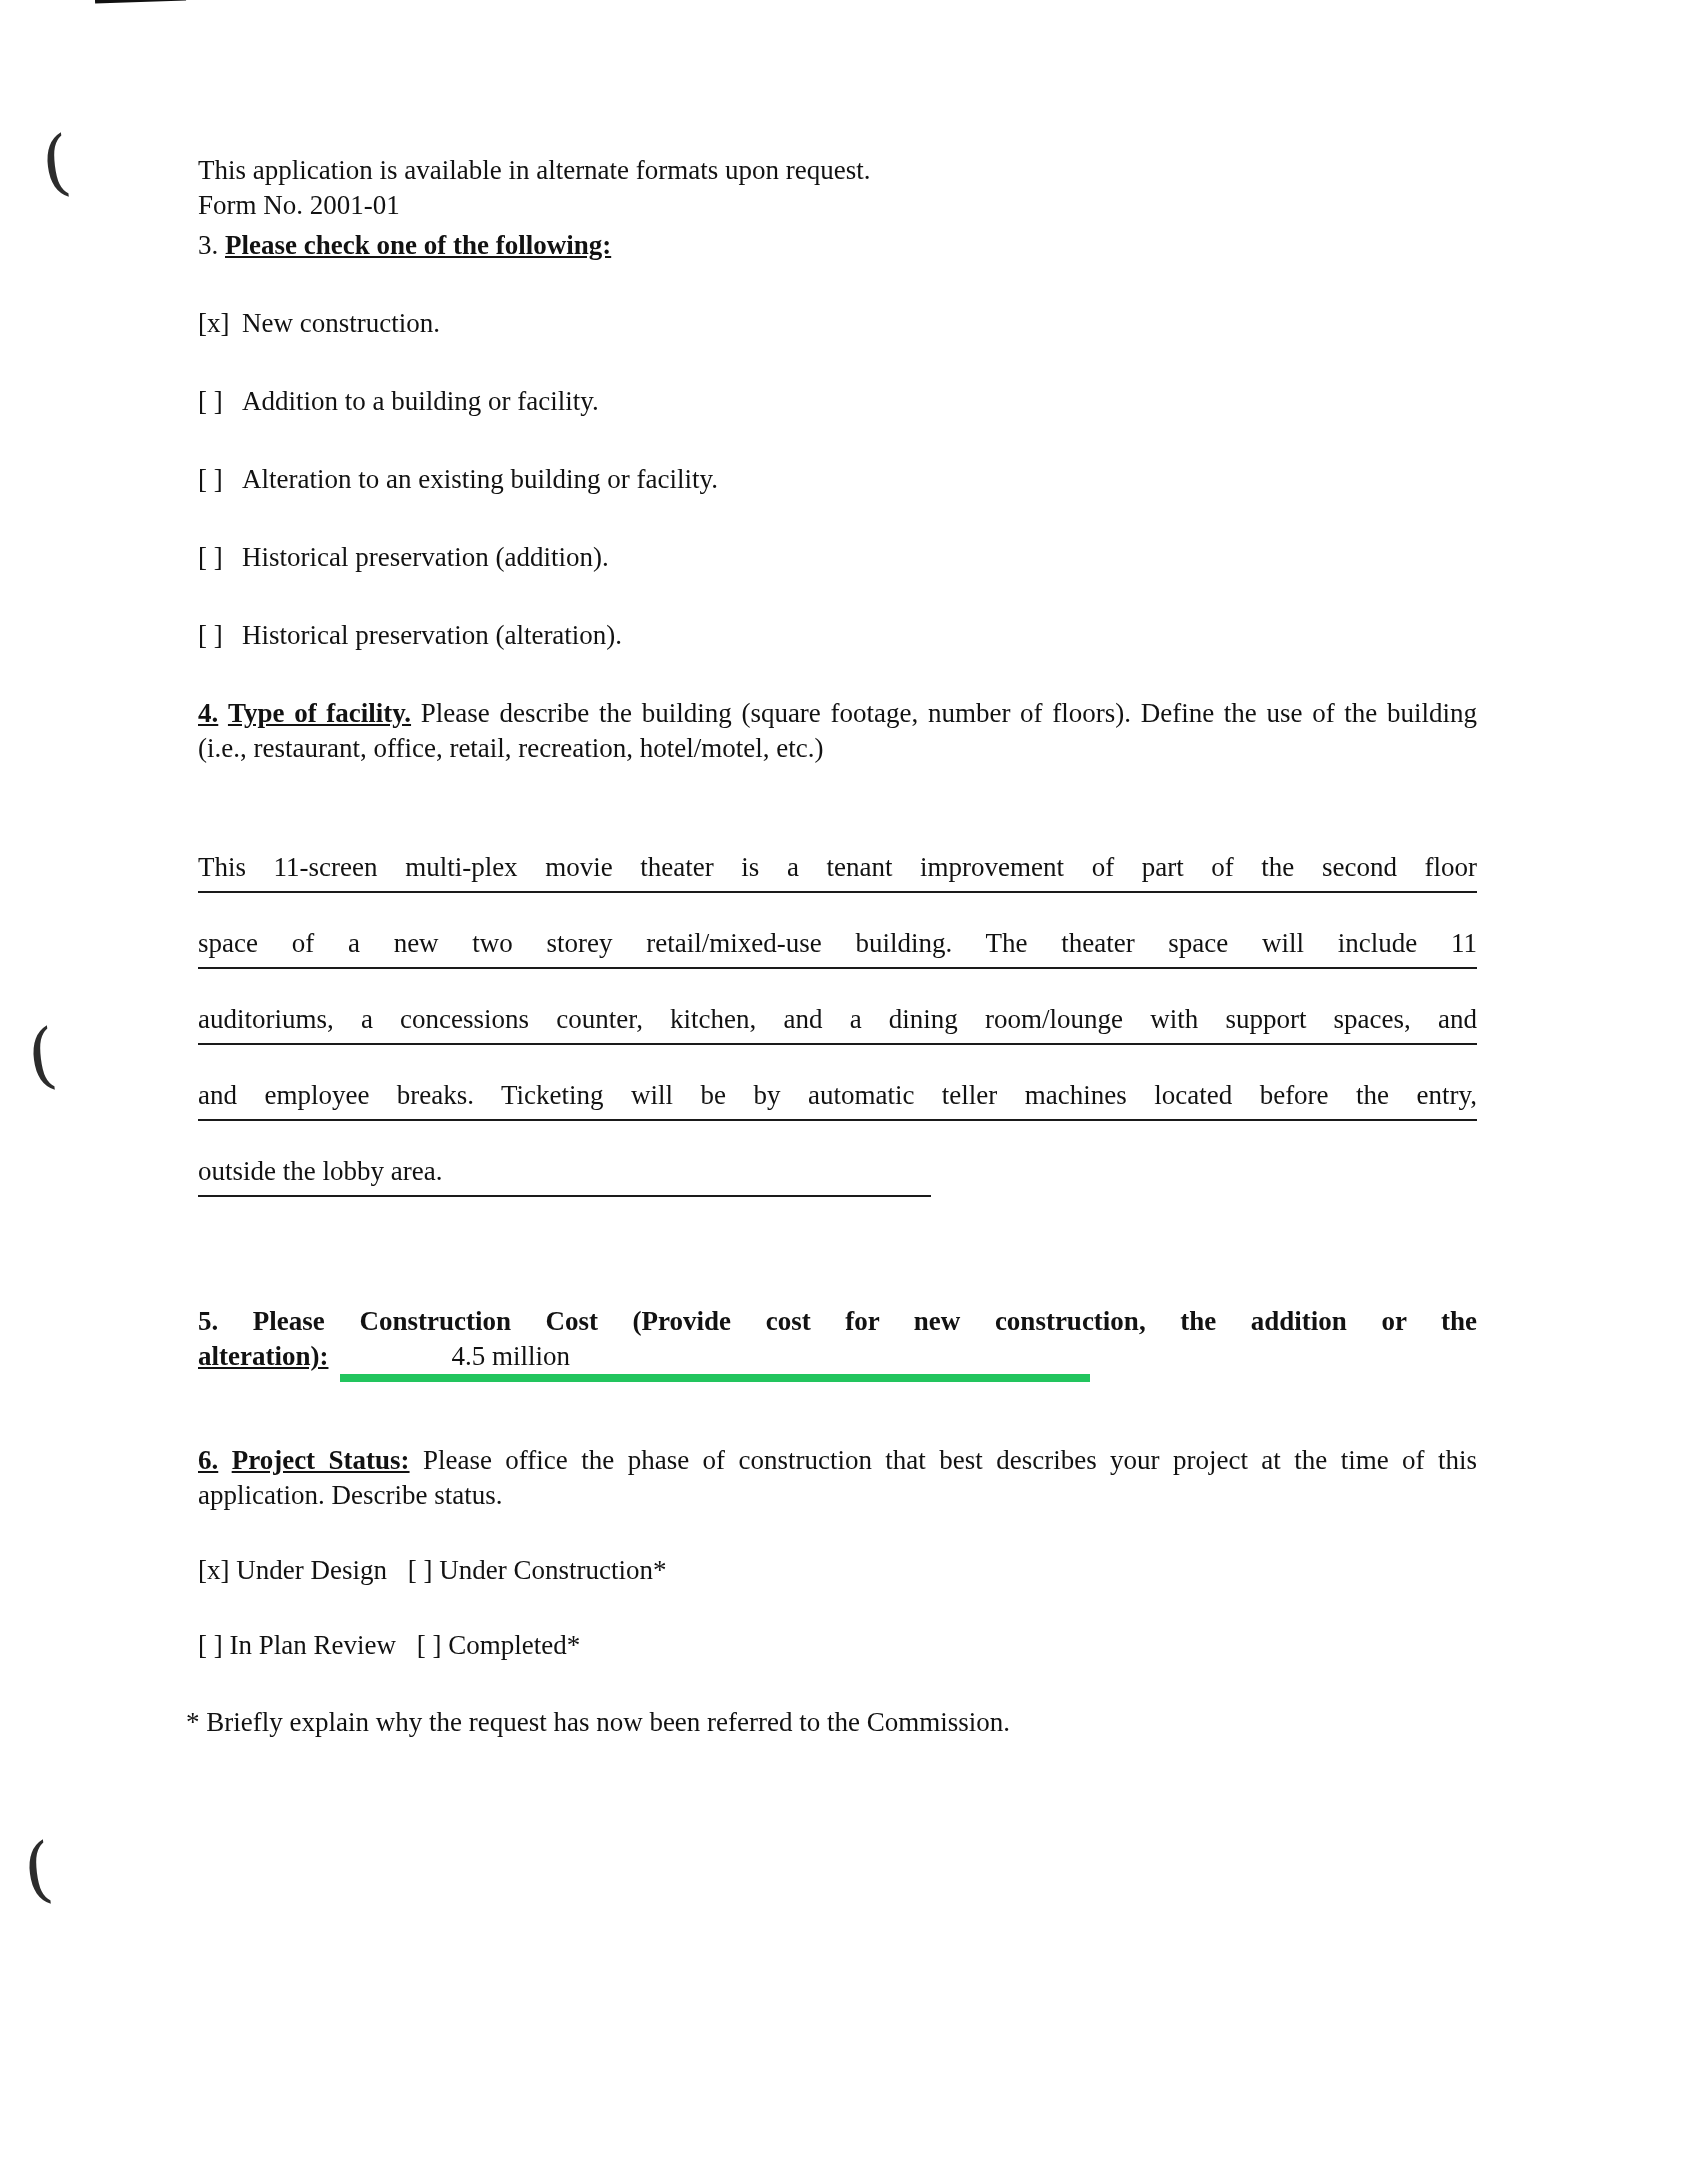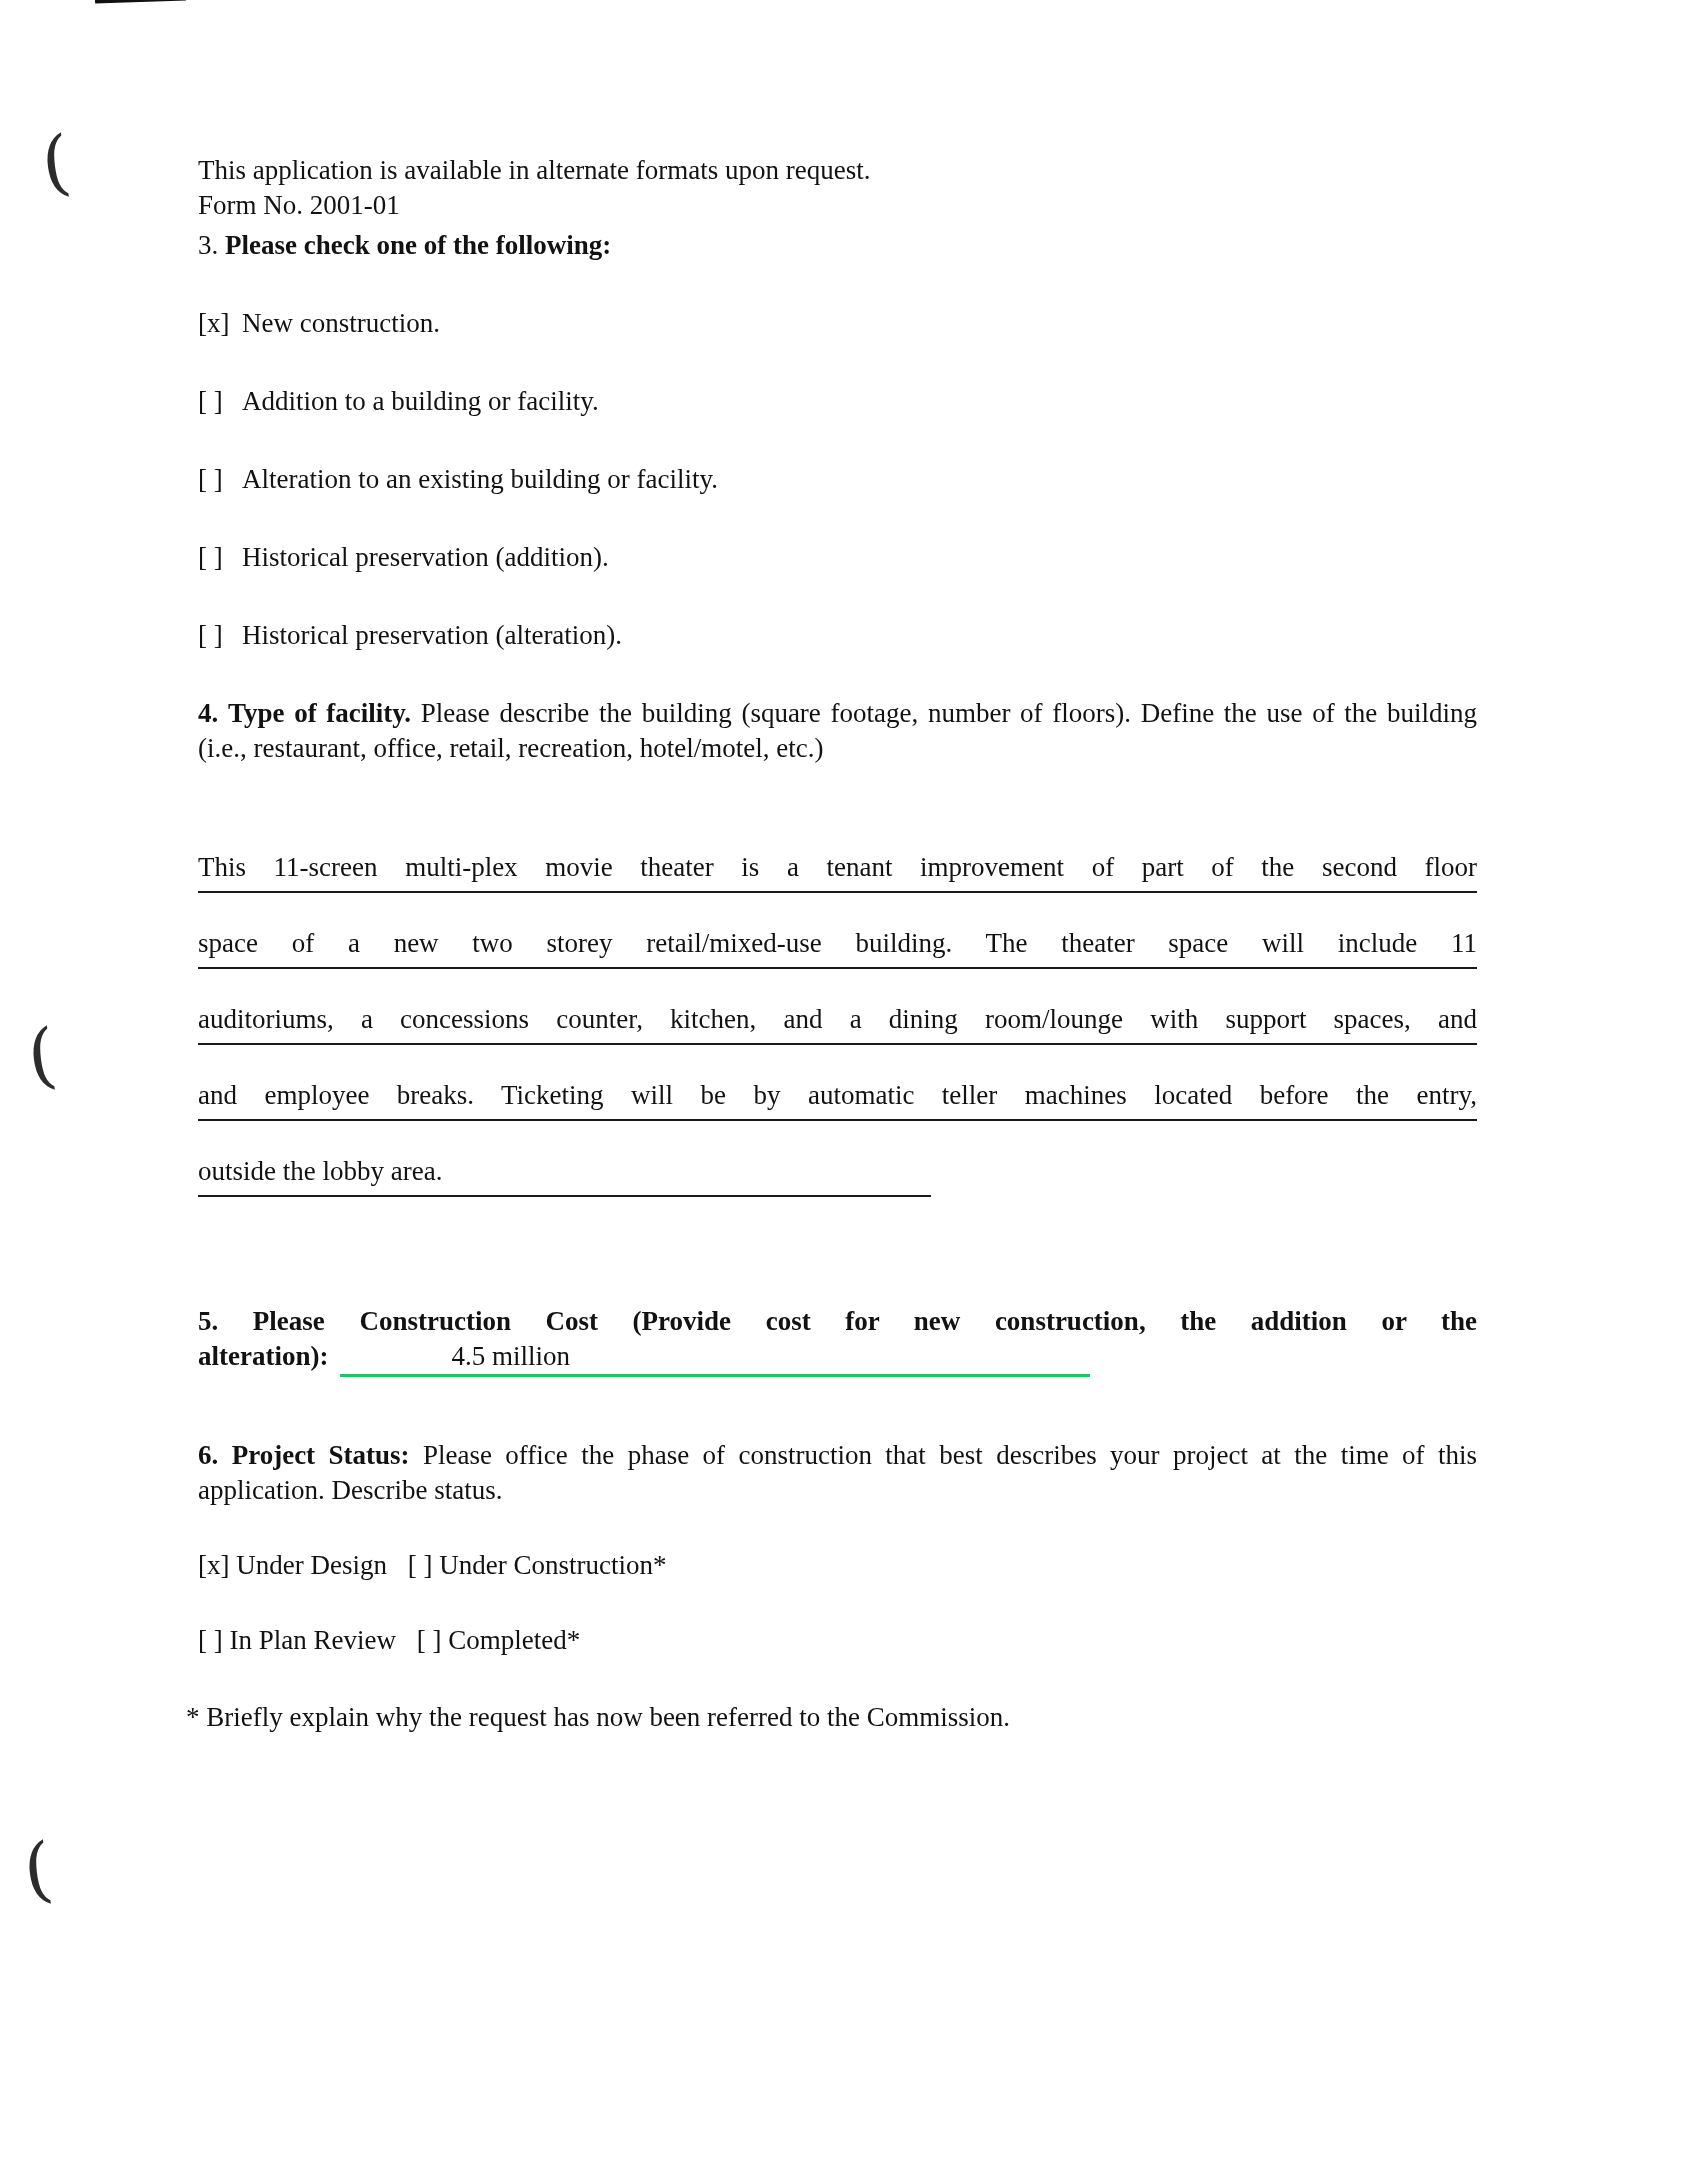--- a/index.html
+++ b/index.html
@@ -8,21 +8,21 @@
     width:1683px; height:2177px;
     background:#ffffff;
     font-family:"Liberation Serif", serif;
     color:#121212;
     font-size:27px;
     line-height:35px;
     overflow:hidden;
   }
   .content { position:absolute; left:198px; top:153px; width:1279px; }
 
-  .b { font-weight:bold; }
+  .b { font-weight:bold;text-decoration:underline; }
 
   .hdr-line { margin:0; }
   .sec3-title { margin-top:5px; }
 
   .option { margin-top:43px; white-space:nowrap; }
   .box { display:inline-block; min-width:44px; }
 
   .para { text-align:justify; margin:0; }
   .sec4 { margin-top:43px; }
 
@@ -39,21 +39,21 @@
     text-align-last:auto;
     width:733px;
   }
 
   .sec5 { margin-top:107px; }
   .sec5-line1 { text-align:justify; text-align-last:justify; font-weight:bold; margin:0; }
   .sec5-line2 { margin:0; white-space:nowrap; }
   .cost-rule {
     display:inline-block;
     width:750px;
-    border-bottom:3px solid #22c55e;
+    border-bottom:8px solid #22c55e;
     margin-left:12px;
     font-weight:normal;
   }
   .cost-value { display:inline-block; margin-left:111px; }
 
   .sec6 { margin-top:61px; }
   .status-row { margin-top:40px; white-space:nowrap; }
   .status-item { margin-right:14px; }
 
   .footnote { margin-top:42px; margin-left:-12px; }

